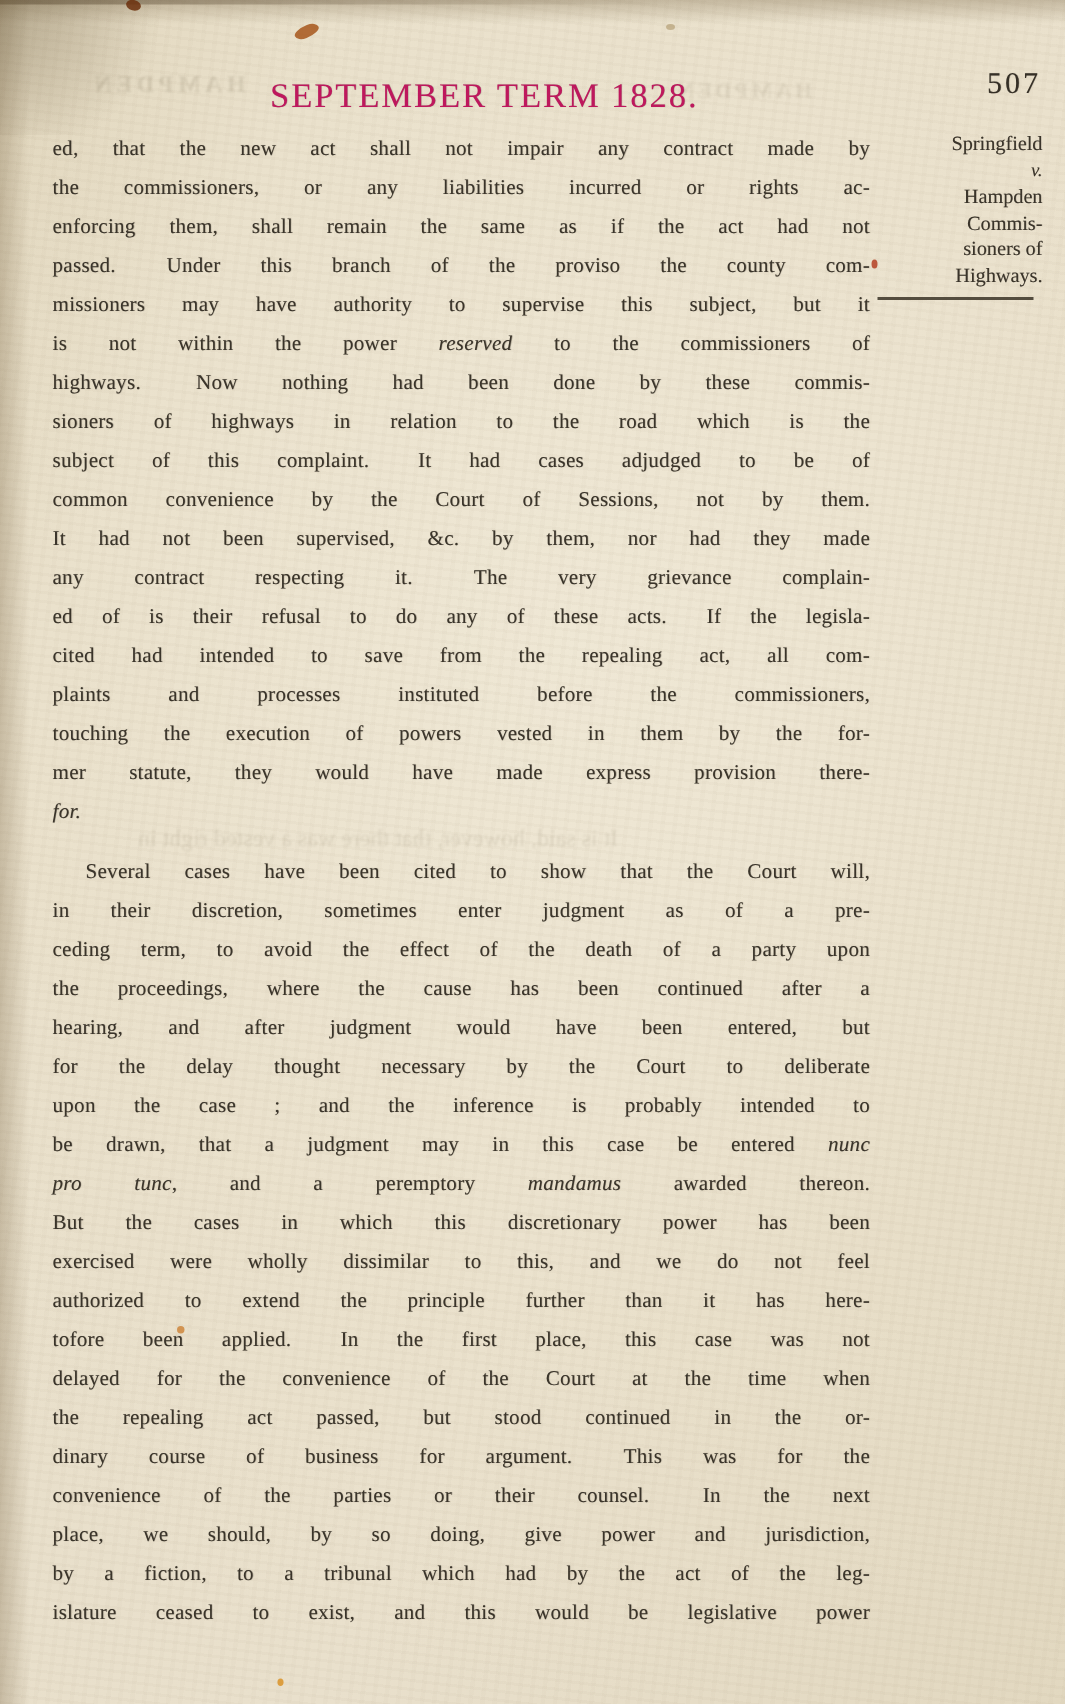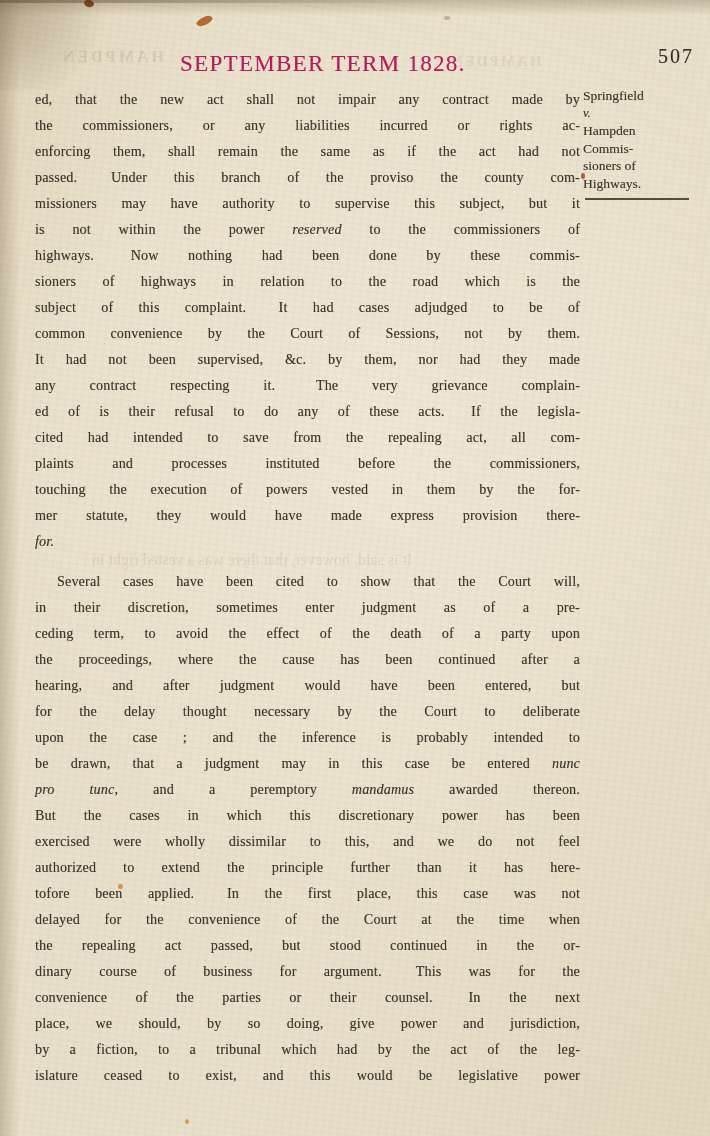--- a/index.html
+++ b/index.html
@@ -64,21 +64,21 @@
     letter-spacing: 0.2px;
     text-shadow: 0.35px 0.35px 0.45px rgba(55,47,36,0.38);
   }
   .body-text .line { text-align: justify; text-align-last: justify; }
   .body-text .line.no-just-last { text-align-last: left; font-style: italic; }
   .body-text .line.indent { text-indent: 22px; margin-top: 14px; }
 
   .margin-note {
     position: absolute; left: 583px; top: 87px; width: 112px;
     font-size: 13.5px; line-height: 17.6px;
-    text-align: left;
+    text-align: right;
     color: #3a342a;
     text-shadow: 0.3px 0.3px 0.4px rgba(55,47,36,0.35);
   }
   .margin-note .vline { font-style: italic; font-size: 12.5px; }
   .margin-note-rule {
     margin: 5px auto 0 2px; width: 104px; height: 0;
     border-top: 2px solid rgba(58,50,38,0.85);
   }
 
   

